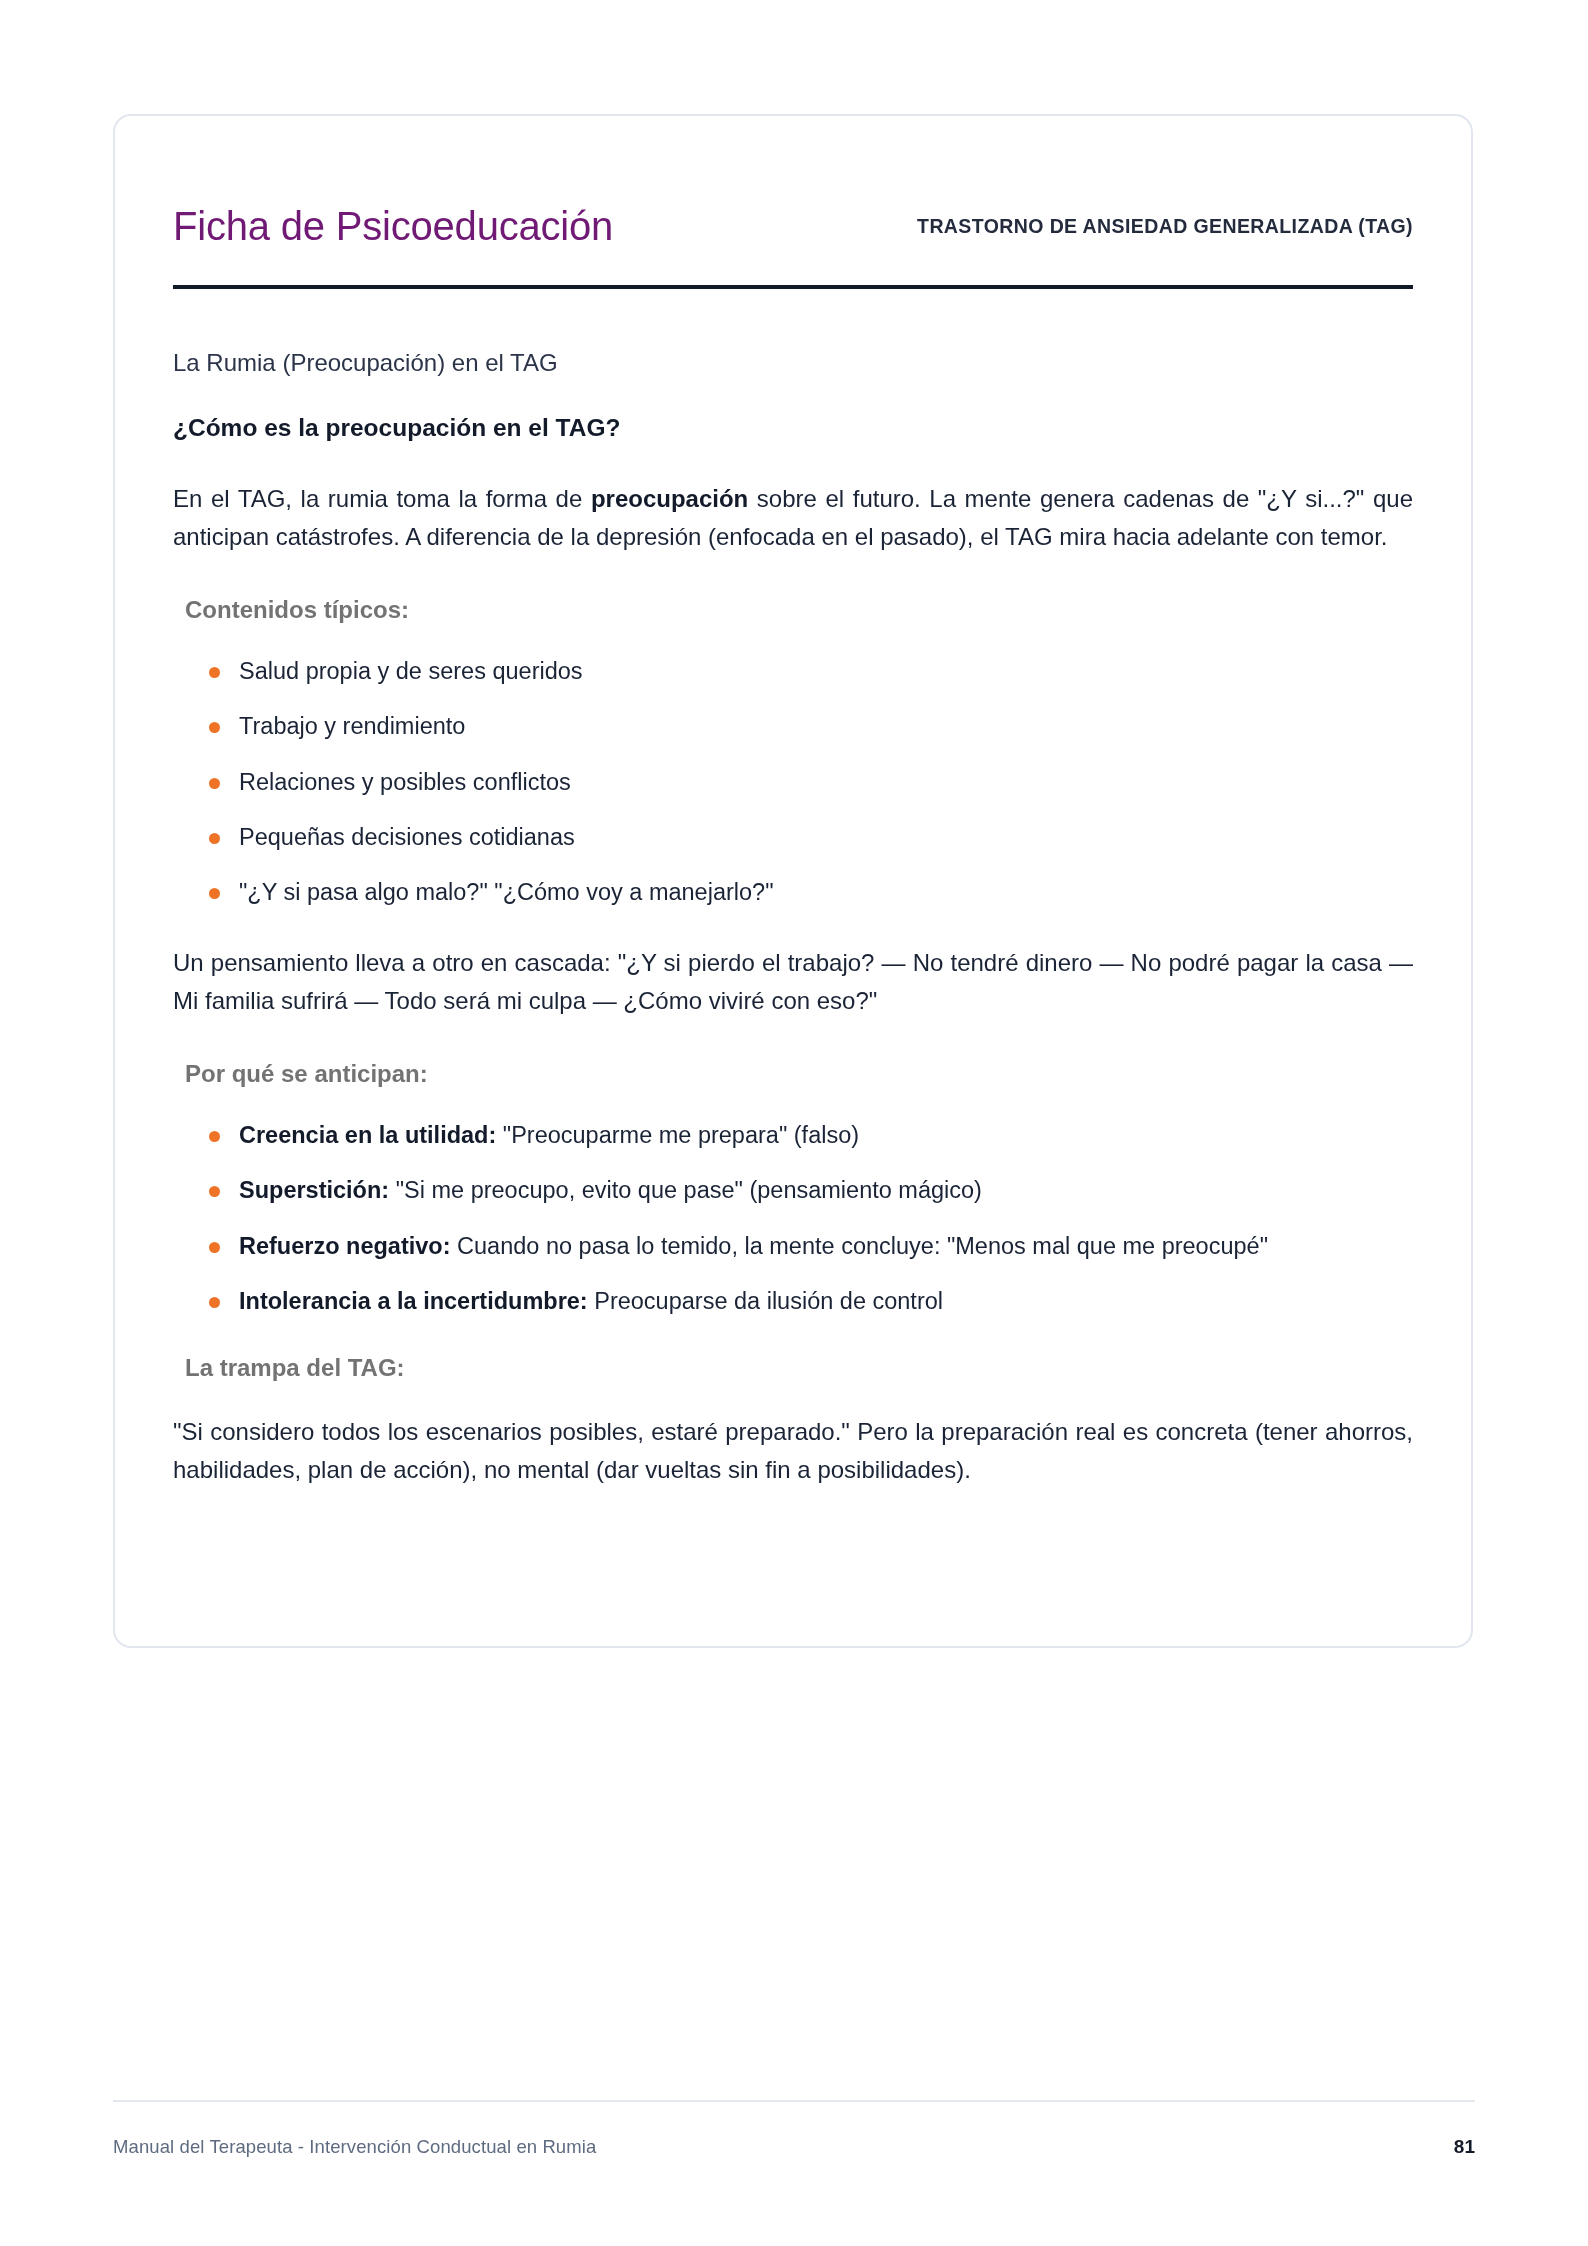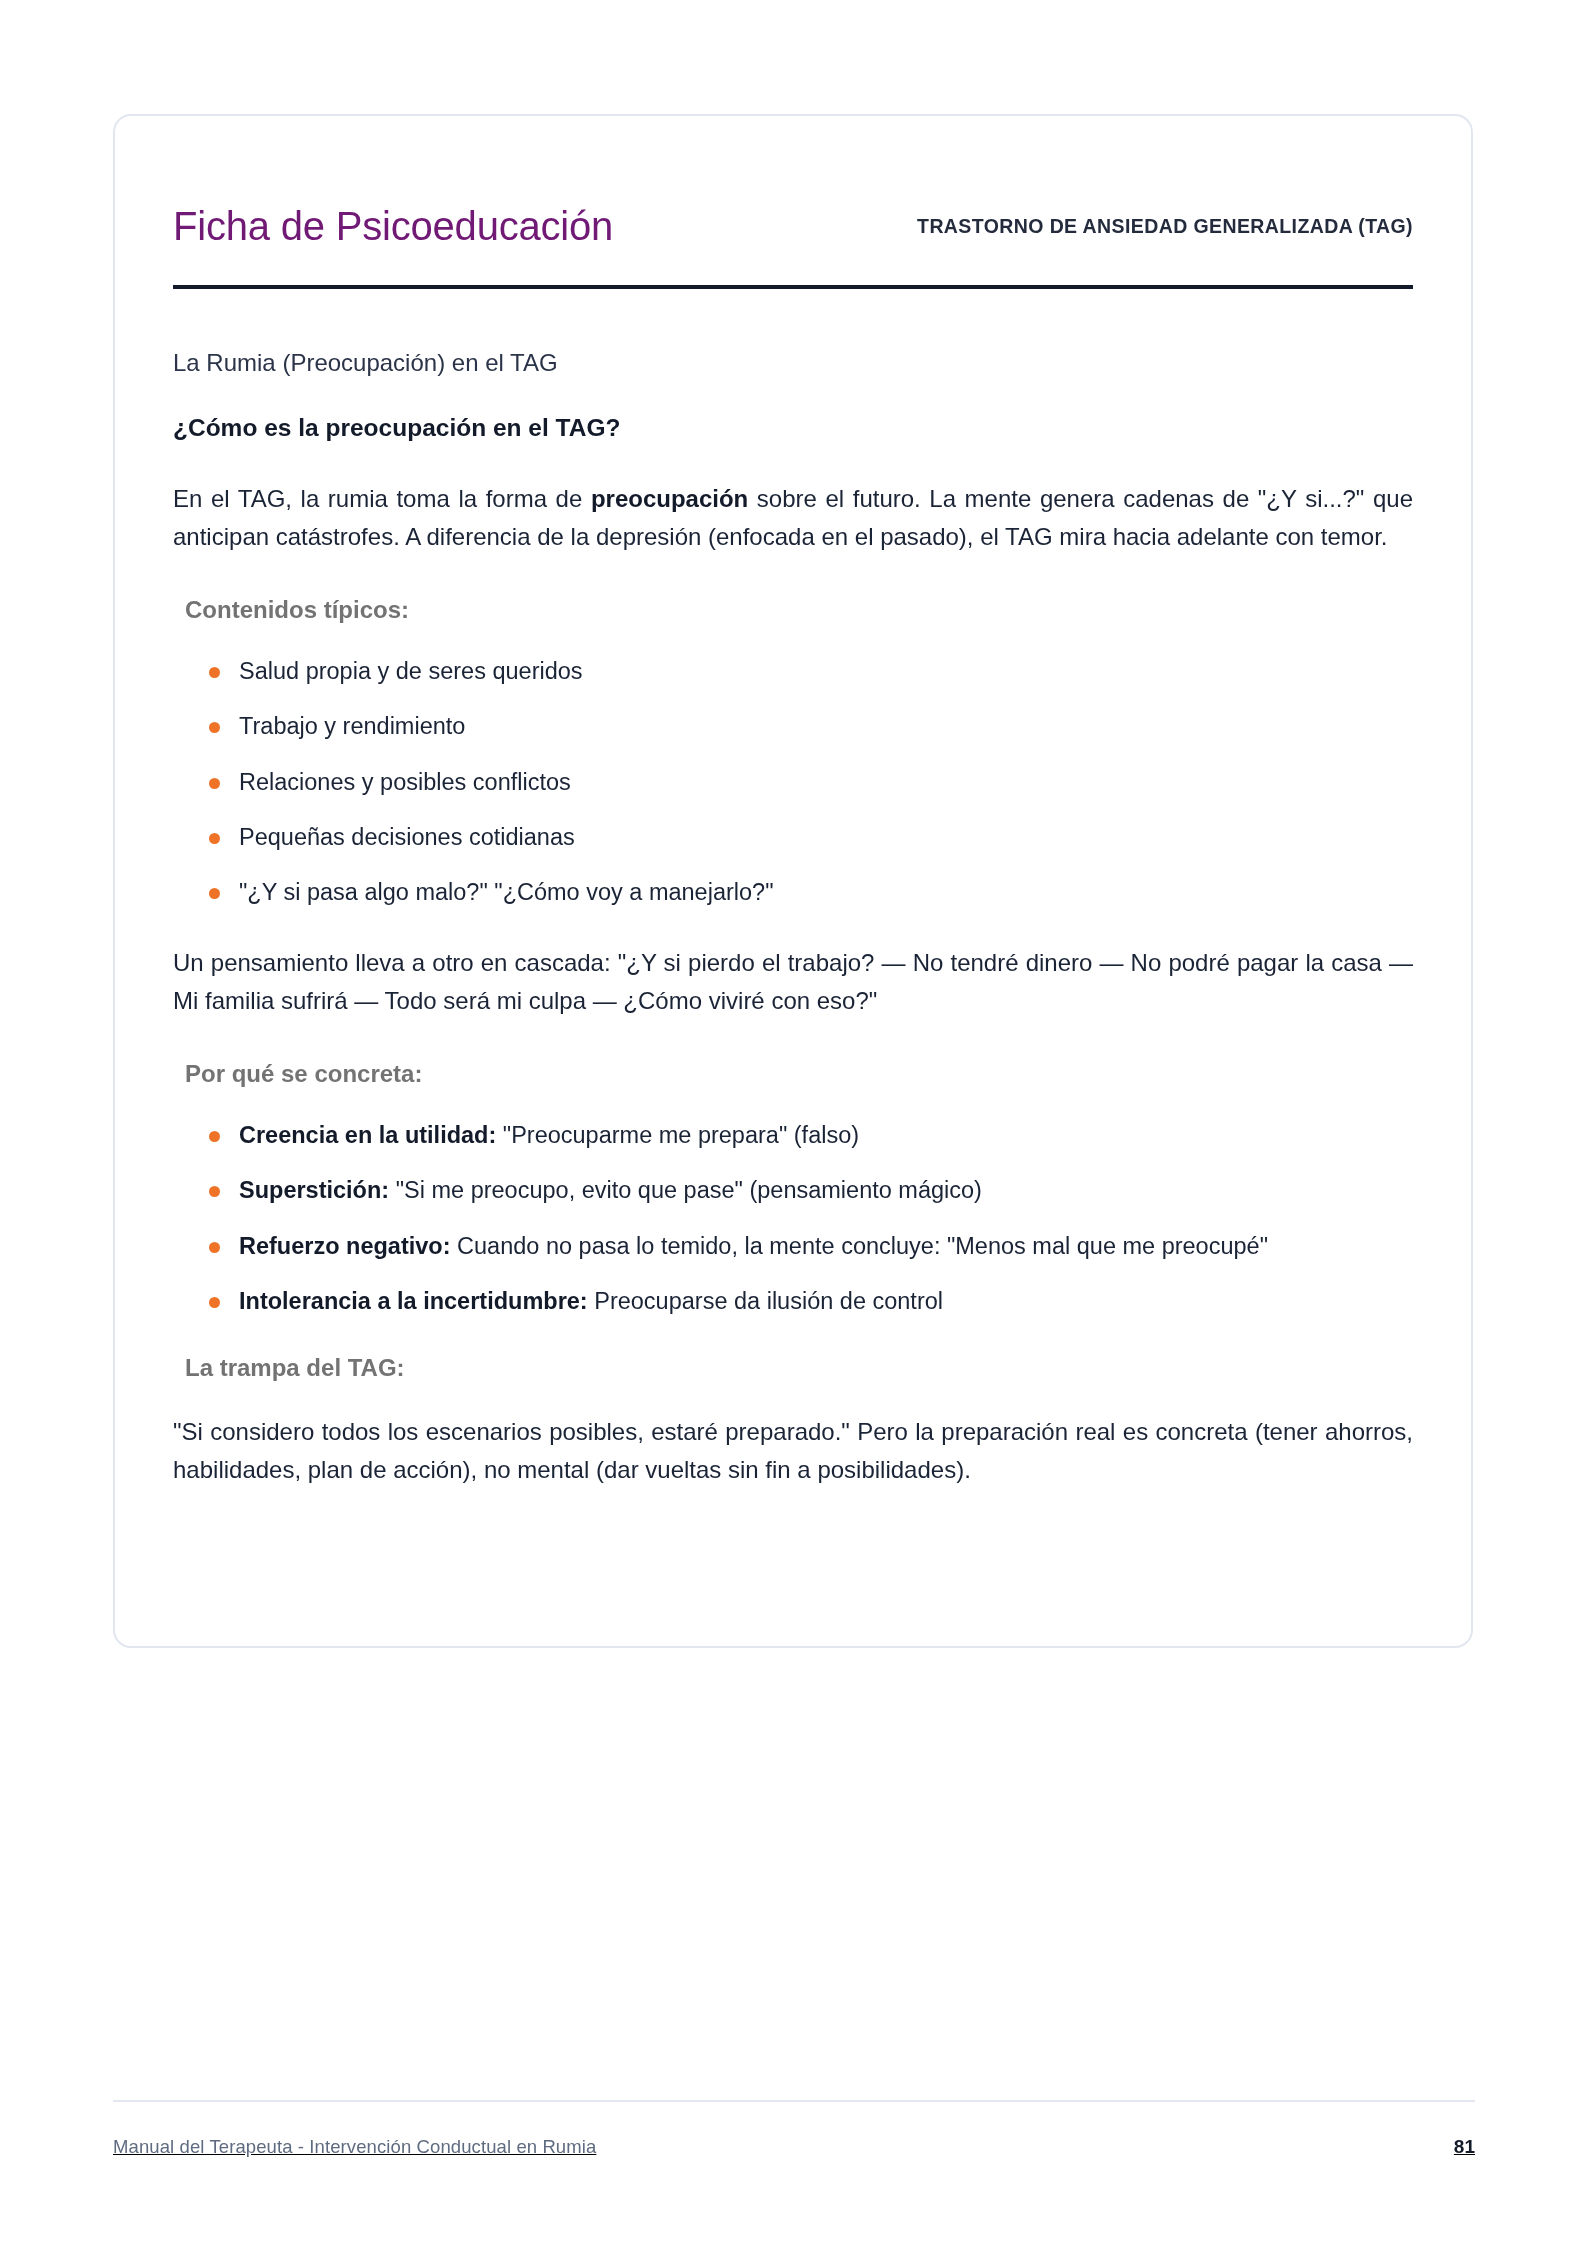--- a/index.html
+++ b/index.html
@@ -140,21 +140,20 @@
   }
   .footer-rule {
     height: 2px;
     background: #e3e7ef;
     margin-bottom: 34px;
   }
   .footer-row {
     display: flex;
     align-items: flex-start;
     justify-content: space-between;
-    text-decoration: underline;
   }
   .footer-text {
     font-size: 18.5px;
     color: #5f6b80;
     letter-spacing: 0.1px;
   }
   .footer-page {
     font-size: 19px;
     font-weight: bold;
     color: #131a2a;
@@ -187,21 +186,21 @@
         <li><span>Salud propia y de seres queridos</span></li>
         <li><span>Trabajo y rendimiento</span></li>
         <li><span>Relaciones y posibles conflictos</span></li>
         <li><span>Pequeñas decisiones cotidianas</span></li>
         <li><span>"¿Y si pasa algo malo?" "¿Cómo voy a manejarlo?"</span></li>
       </ul>
 
 
       <p class="para">Un pensamiento lleva a otro en cascada: "¿Y si pierdo el trabajo? — No tendré dinero — No podré pagar la casa — Mi familia sufrirá — Todo será mi culpa — ¿Cómo viviré con eso?"</p>
 
-      <div class="h-label">Por qué se concreta:</div>
+      <div class="h-label">Por qué se anticipan:</div>
 
       <ul class="bullets">
         <li><span class="lead">Creencia en la utilidad:</span><span> "Preocuparme me prepara" (falso)</span></li>
         <li><span class="lead">Superstición:</span><span> "Si me preocupo, evito que pase" (pensamiento mágico)</span></li>
         <li><span class="lead">Refuerzo negativo:</span><span> Cuando no pasa lo temido, la mente concluye: "Menos mal que me preocupé"</span></li>
         <li><span class="lead">Intolerancia a la incertidumbre:</span><span> Preocuparse da ilusión de control</span></li>
       </ul>
 
       <div class="h-label">La trampa del TAG:</div>
 

